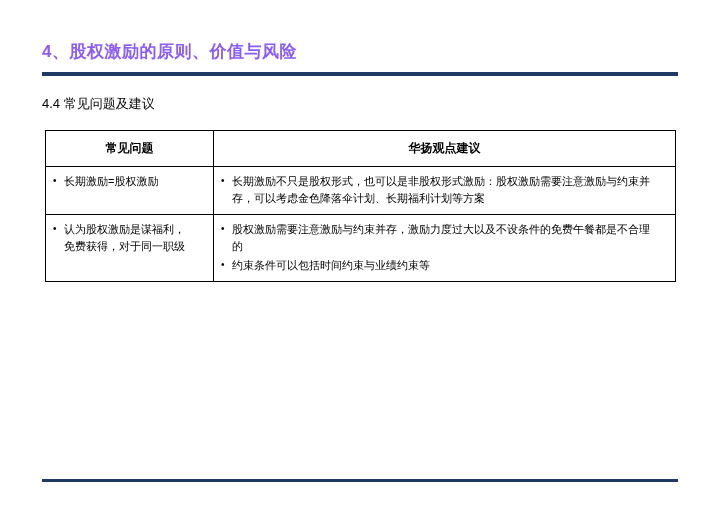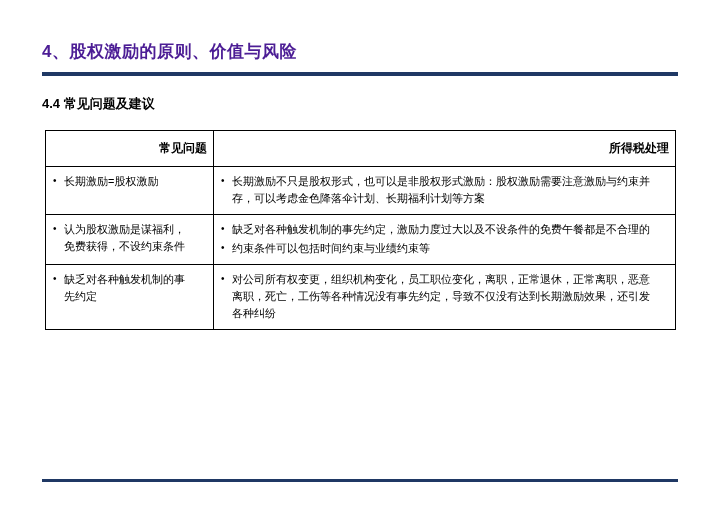--- a/index.html
+++ b/index.html
@@ -20,37 +20,37 @@
     height: 510px;
     box-sizing: border-box;
   }
   .slide-title {
     position: absolute;
     left: 42px;
     top: 40px;
     font-size: 17px;
     font-weight: bold;
     letter-spacing: 0.5px;
-    color: #4c1d95;
+    color: #8b5cf6;
     white-space: nowrap;
   }
   .title-rule {
     position: absolute;
     left: 42px;
     top: 72px;
     width: 636px;
     height: 4px;
     background: #1f3864;
   }
   .section-title {
     position: absolute;
     left: 42px;
     top: 95px;
     font-size: 13px;
-    font-weight: bold;
+    font-weight: normal;
     color: #000000;
     white-space: nowrap;
   }
   .table-wrap {
     position: absolute;
     left: 45px;
     top: 130px;
     width: 630px;
   }
   table.qa-table {
@@ -60,21 +60,21 @@
   }
   table.qa-table th,
   table.qa-table td {
     border: 1px solid #000000;
     vertical-align: top;
     padding: 6px 18px 7px 7px;
     font-size: 11px;
     line-height: 1.55;
   }
   table.qa-table th {
-    text-align: right;
+    text-align: center;
     font-weight: bold;
     font-size: 12px;
     padding: 8px 6px;
     vertical-align: middle;
   }
   col.col-q { width: 168px; }
   col.col-a { width: 462px; }
   .bullet-list {
     margin: 0;
     padding: 0;
@@ -116,58 +116,46 @@
 
   <div class="table-wrap">
     <table class="qa-table">
       <colgroup>
         <col class="col-q">
         <col class="col-a">
       </colgroup>
       <thead>
         <tr>
           <th>常见问题</th>
-          <th>所得税处理</th>
+          <th>华扬观点建议</th>
         </tr>
       </thead>
       <tbody>
         <tr>
           <td>
             <ul class="bullet-list">
               <li>长期激励=股权激励</li>
             </ul>
           </td>
           <td>
             <ul class="bullet-list">
               <li>长期激励不只是股权形式，也可以是非股权形式激励：股权激励需要注意激励与约束并存，可以考虑金色降落伞计划、长期福利计划等方案</li>
             </ul>
           </td>
         </tr>
         <tr>
           <td>
             <ul class="bullet-list">
-              <li>认为股权激励是谋福利，免费获得，不设约束条件</li>
+              <li>认为股权激励是谋福利，免费获得，对于同一职级</li>
             </ul>
           </td>
           <td>
             <ul class="bullet-list">
-              <li>缺乏对各种触发机制的事先约定，激励力度过大以及不设条件的免费午餐都是不合理的</li>
+              <li>股权激励需要注意激励与约束并存，激励力度过大以及不设条件的免费午餐都是不合理的</li>
               <li>约束条件可以包括时间约束与业绩约束等</li>
-            </ul>
-          </td>
-        </tr>
-        <tr>
-          <td>
-            <ul class="bullet-list">
-              <li>缺乏对各种触发机制的事先约定</li>
-            </ul>
-          </td>
-          <td>
-            <ul class="bullet-list">
-              <li>对公司所有权变更，组织机构变化，员工职位变化，离职，正常退休，正常离职，恶意离职，死亡，工伤等各种情况没有事先约定，导致不仅没有达到长期激励效果，还引发各种纠纷</li>
             </ul>
           </td>
         </tr>
       </tbody>
     </table>
   </div>
 
   <div class="bottom-rule"></div>
 
 </div>

